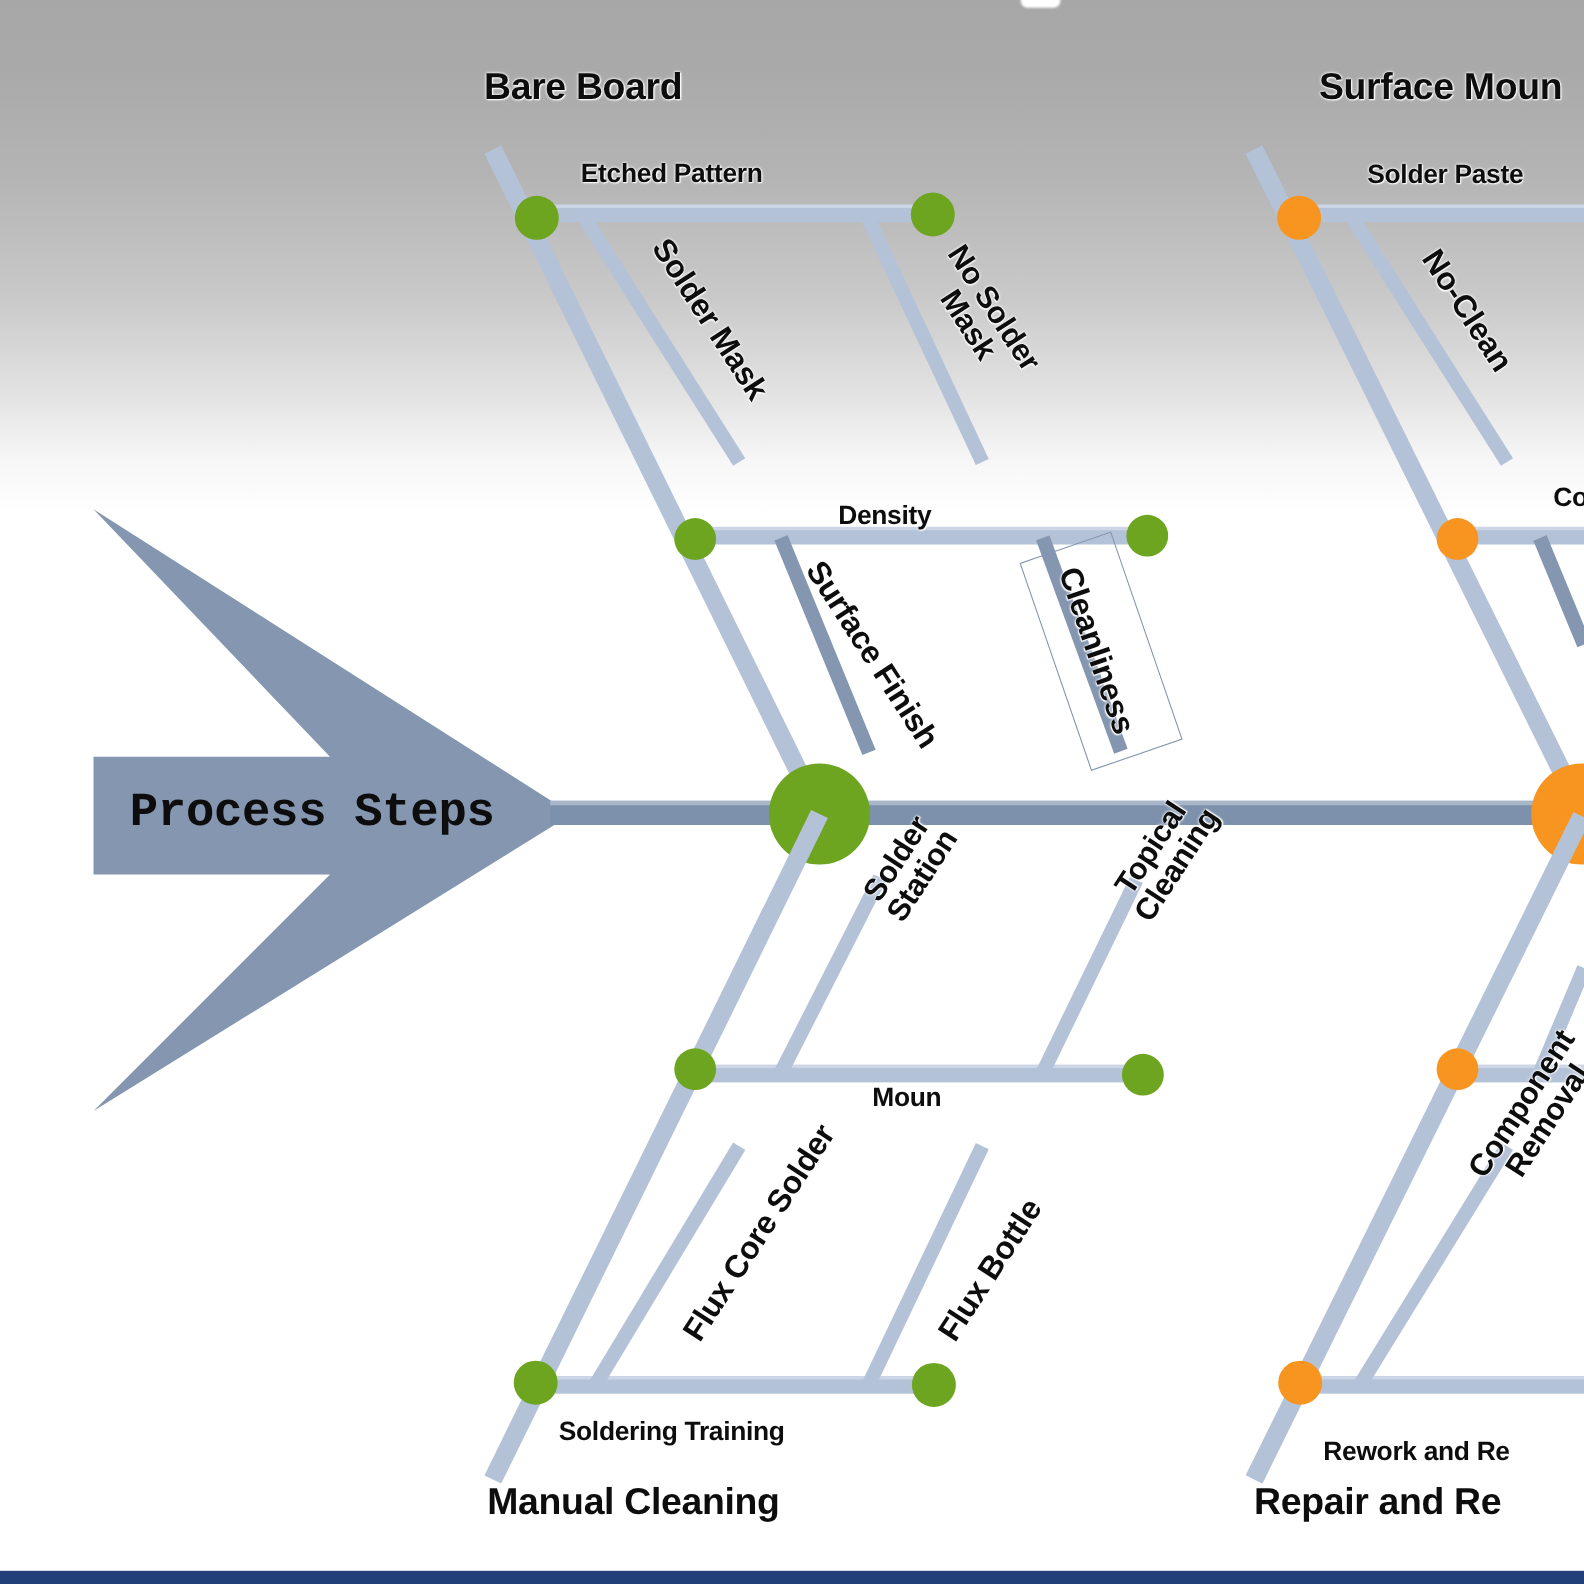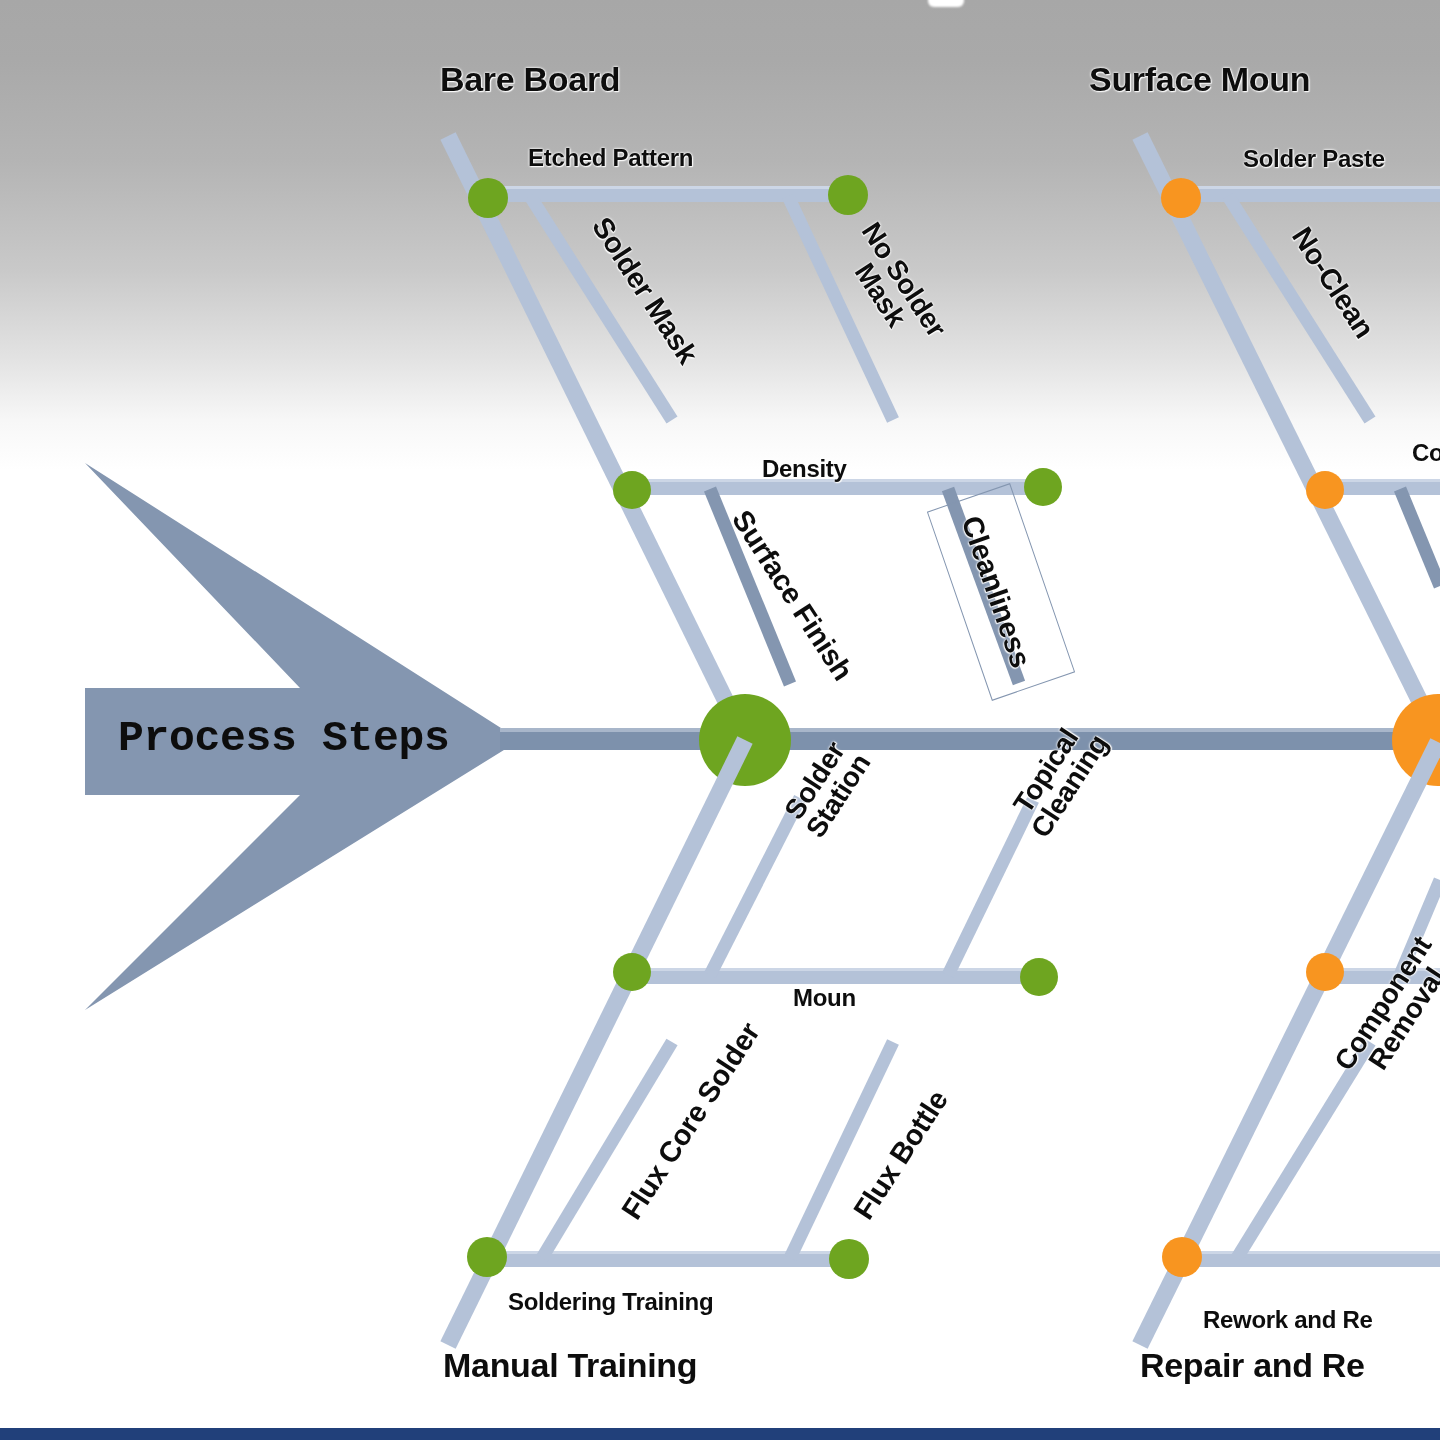--- a/index.html
+++ b/index.html
@@ -163,21 +163,21 @@
   </div>
 
   <div class="lbl sub" style="left:762px;top:440px;margin-top:16px;">Density</div>
 
   <div class="lbl diag" style="left:752px;top:505px;transform:rotate(57deg);transform-origin:0 0;">Surface Finish</div>
 
   <div class="selbox" style="left:957px;top:492px;width:86px;height:198px;transform:rotate(-19deg);"></div>
 
   <div class="lbl diag" style="left:985px;top:512px;transform:rotate(71deg);transform-origin:0 0;">Cleanliness</div>
 
-  <div class="lbl cat" style="left:1089px;top:62px;">Surface Moun</div>
+  <div class="lbl cat" style="left:1199px;top:62px;">Surface Moun</div>
 
   <div class="lbl sub" style="left:1243px;top:146px;">Solder Paste</div>
 
   <div class="lbl diag" style="left:1312px;top:222px;transform:rotate(57deg);transform-origin:0 0;">No-Clean</div>
 
   <div class="lbl sub" style="left:1412px;top:440px;">Co</div>
 
   <div class="lbl" style="left:118px;top:716px;font-size:43px;text-shadow:none;font-family:Liberation Mono, monospace;">Process Steps</div>
 
   <div class="lbl diag2" style="left:778px;top:812px;transform:rotate(-57deg);transform-origin:0 0;">
@@ -191,21 +191,21 @@
   </div>
 
   <div class="lbl sub" style="left:793px;top:985px;">Moun</div>
 
   <div class="lbl diag" style="left:616px;top:1208px;transform:rotate(-57deg);transform-origin:0 0;">Flux Core Solder</div>
 
   <div class="lbl diag" style="left:848px;top:1208px;transform:rotate(-57deg);transform-origin:0 0;">Flux Bottle</div>
 
   <div class="lbl sub" style="left:508px;top:1289px;">Soldering Training</div>
 
-  <div class="lbl cat" style="left:443px;top:1348px;">Manual Training</div>
+  <div class="lbl cat" style="left:443px;top:1348px;">Manual Cleaning</div>
 
   <div class="lbl diag2" style="left:1330px;top:1060px;transform:rotate(-57deg);transform-origin:0 0;">
     <div>Component</div>
     <div>Removal</div>
   </div>
 
   <div class="lbl sub" style="left:1203px;top:1289px;margin-top:18px;">Rework and Re</div>
 
   <div class="lbl cat" style="left:1140px;top:1348px;">Repair and Re</div>
 

